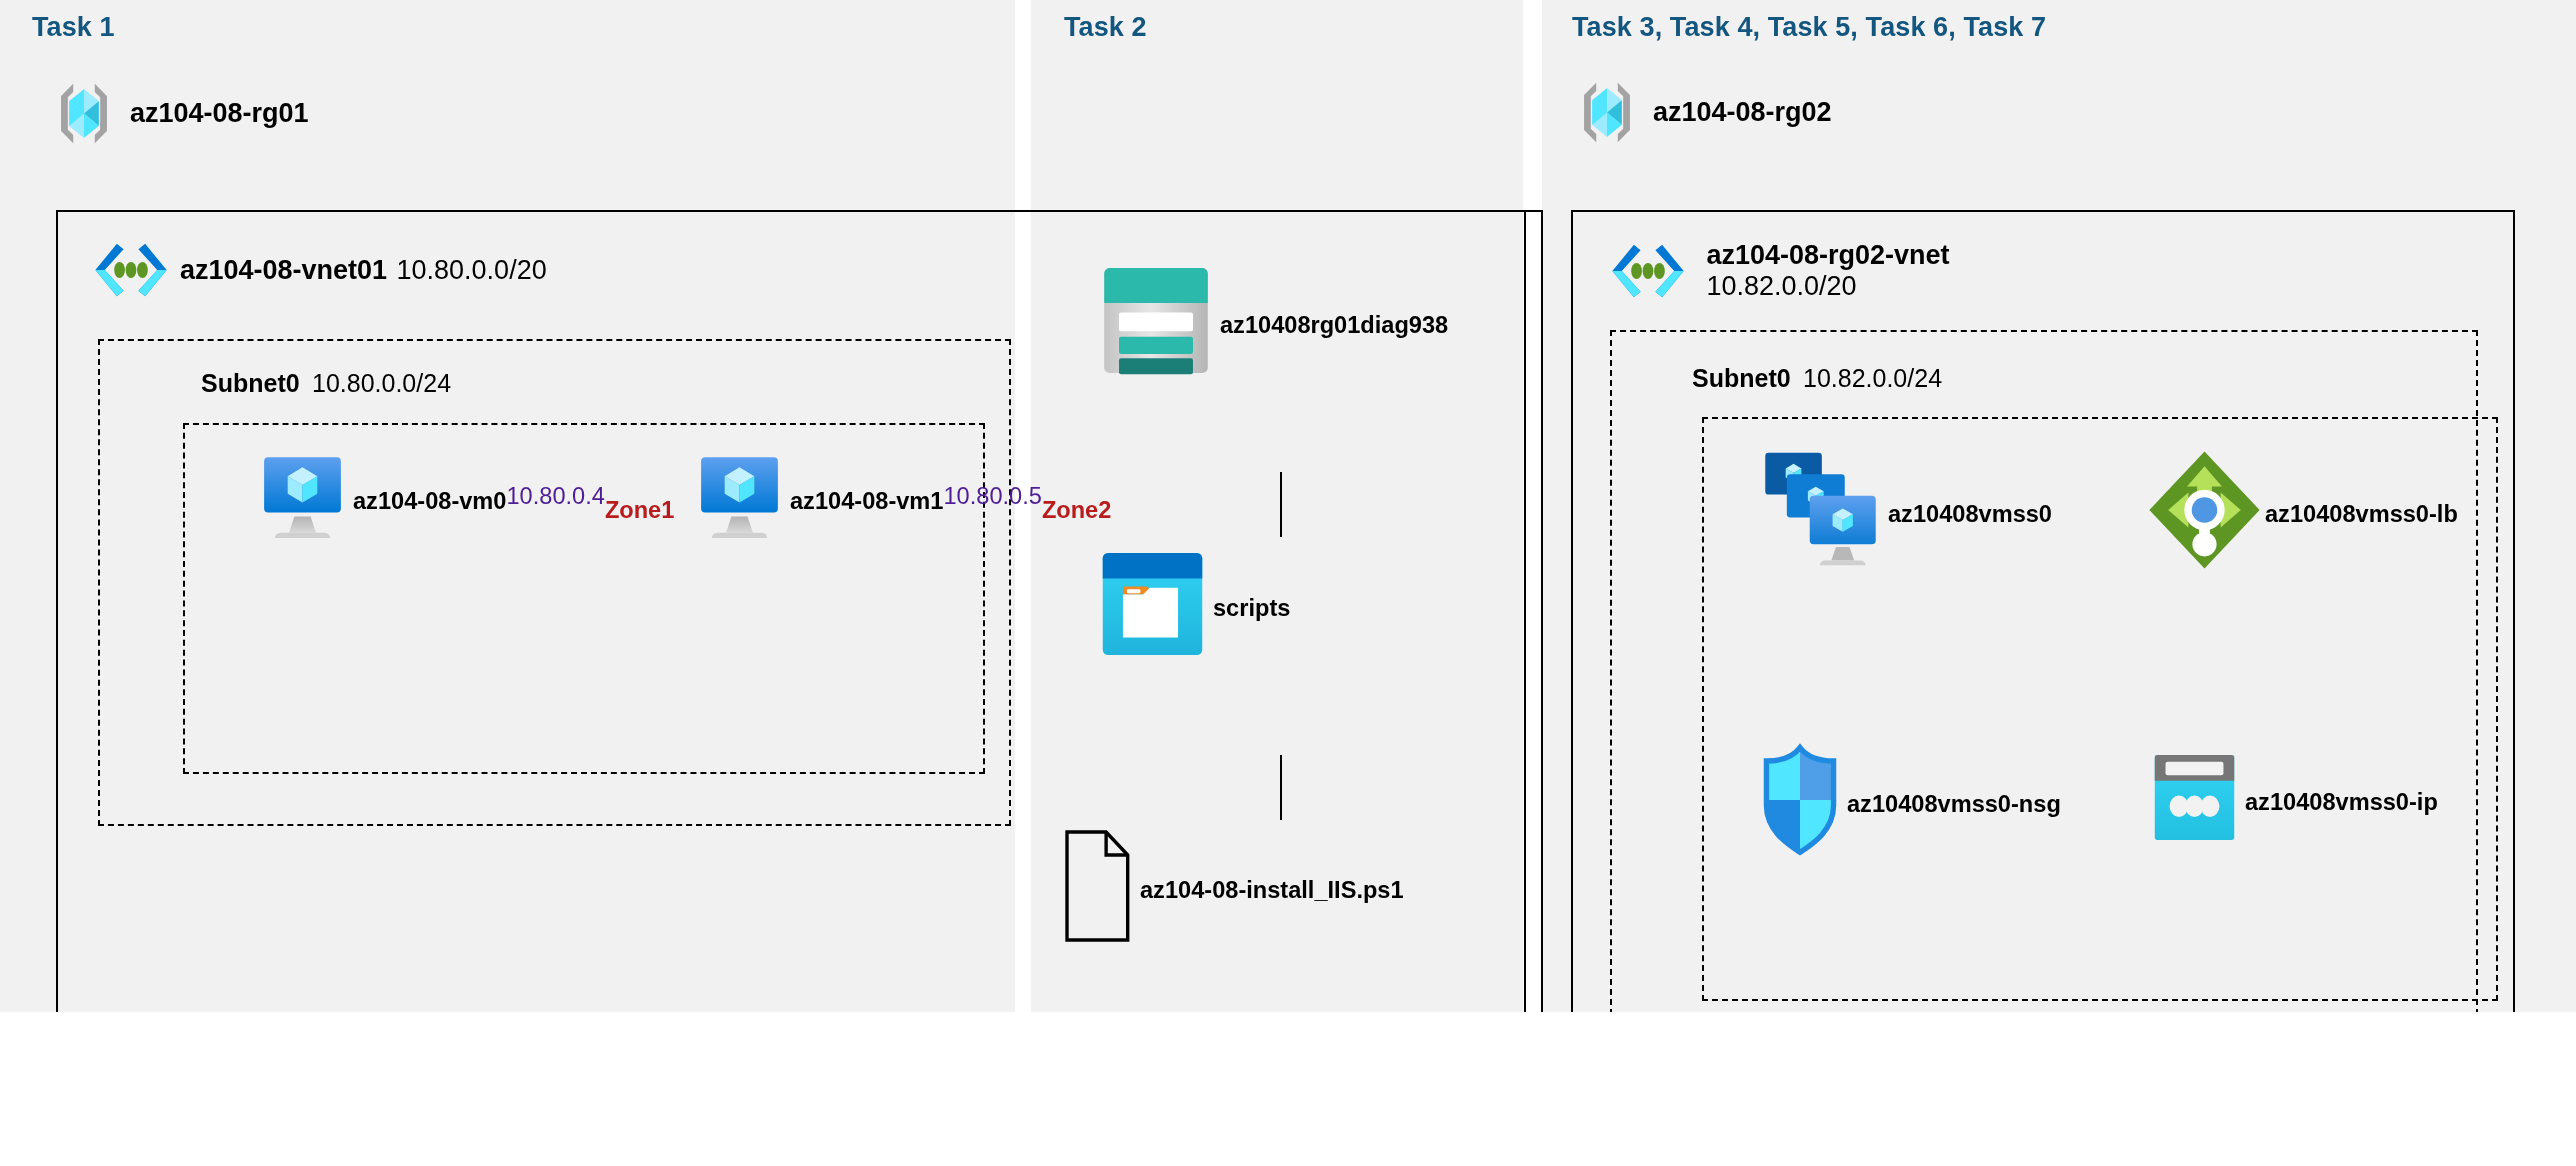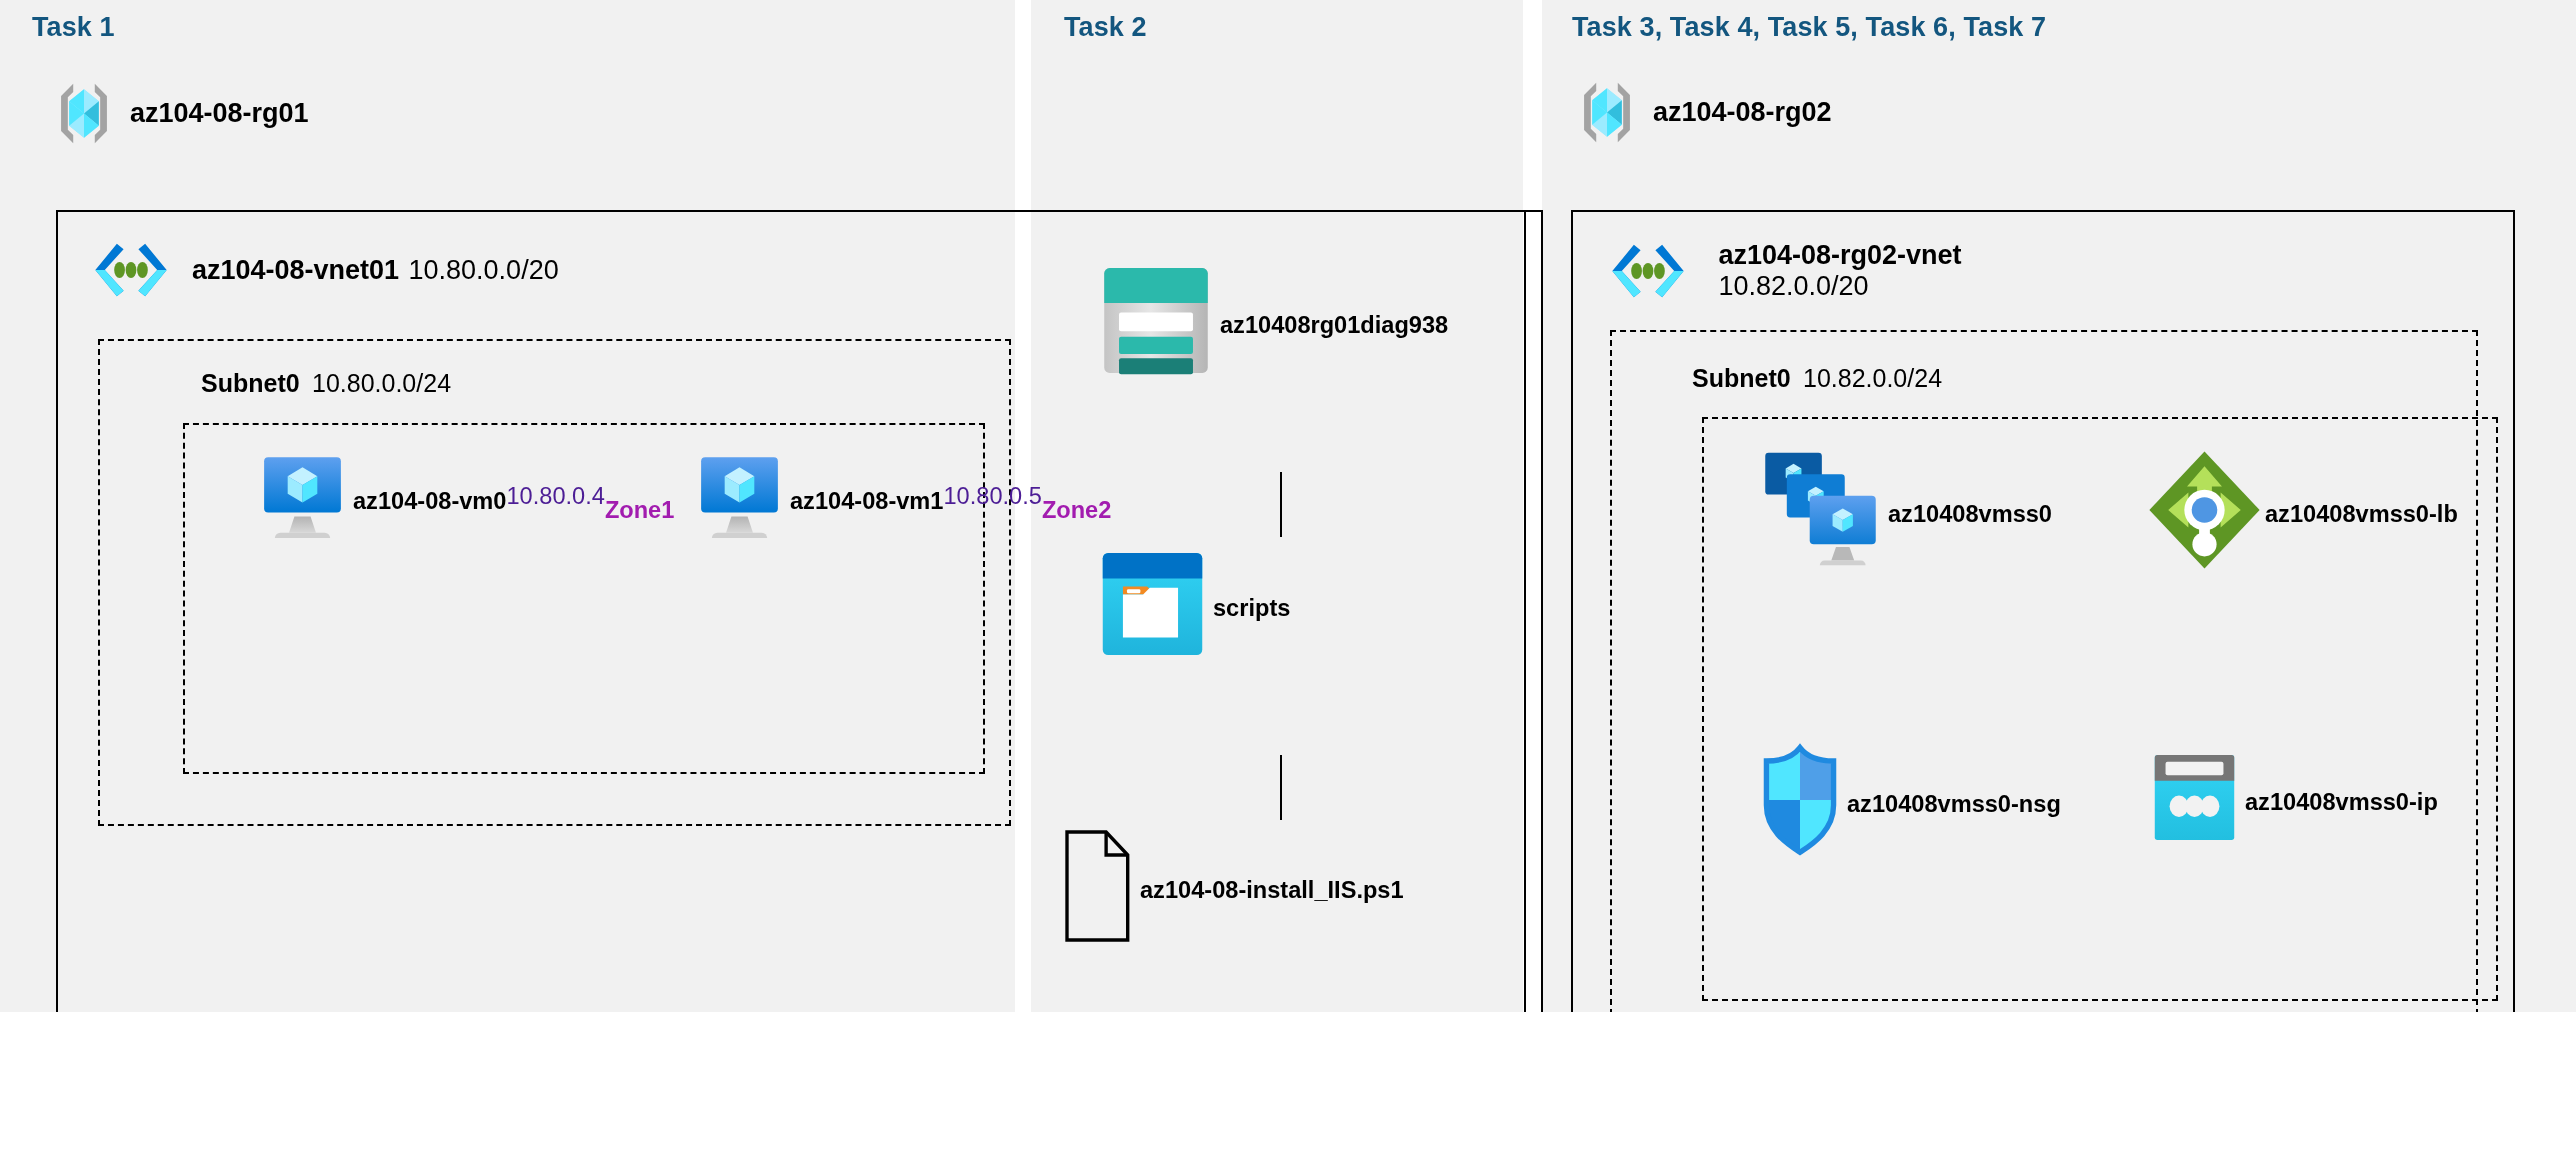--- a/index.html
+++ b/index.html
@@ -9,32 +9,32 @@
   .panel{position:absolute;background:#f1f1f1;}
 
   .task-title{position:absolute;color:#13567f;font-weight:bold;font-size:27px;letter-spacing:0.1px;white-space:nowrap;}
 
   .rg-row{position:absolute;display:flex;align-items:center;gap:15px;}
   .rg-label{font-size:27px;font-weight:bold;color:#000;white-space:nowrap;}
 
   .solidbox{position:absolute;border:2.7px solid #000;background:transparent;box-sizing:border-box;}
   .dashbox{position:absolute;border:2.7px dashed #000;background:transparent;box-sizing:border-box;}
 
-  .vnet-row{position:absolute;display:flex;align-items:center;gap:24px;}
+  .vnet-row{position:absolute;display:flex;align-items:center;gap:12px;}
   .vnet-name{font-size:27px;font-weight:bold;color:#000;white-space:nowrap;}
   .vnet-cidr{font-size:27px;font-weight:normal;color:#000;white-space:nowrap;margin-left:9.4px;}
 
   .subnet-row{position:absolute;white-space:nowrap;text-align:right;}
   .subnet-name{font-size:25px;font-weight:bold;color:#000;}
   .subnet-cidr{font-size:25px;font-weight:normal;color:#000;margin-left:9.4px;}
 
   .node{position:absolute;display:flex;flex-direction:row;align-items:center;}
   .node .caption{font-size:23.6px;font-weight:bold;color:#000;white-space:nowrap;text-align:center;margin-top:10.8px;line-height:1.18;}
   .node .sub{font-size:23.6px;font-weight:normal;color:#4c1d95;white-space:nowrap;text-align:center;line-height:1.18;}
-  .node .zone{font-size:23.6px;font-weight:bold;color:#a21caf;white-space:nowrap;text-align:center;margin-top:27px;}
+  .node .zone{font-size:23.6px;font-weight:bold;color:#b91c1c;white-space:nowrap;text-align:center;margin-top:27px;}
 
   .connector{position:absolute;width:2px;background:#000;}
 
   svg{display:block;}
 </style>
 </head>
 <body>
 
 <div id="stage">
 

